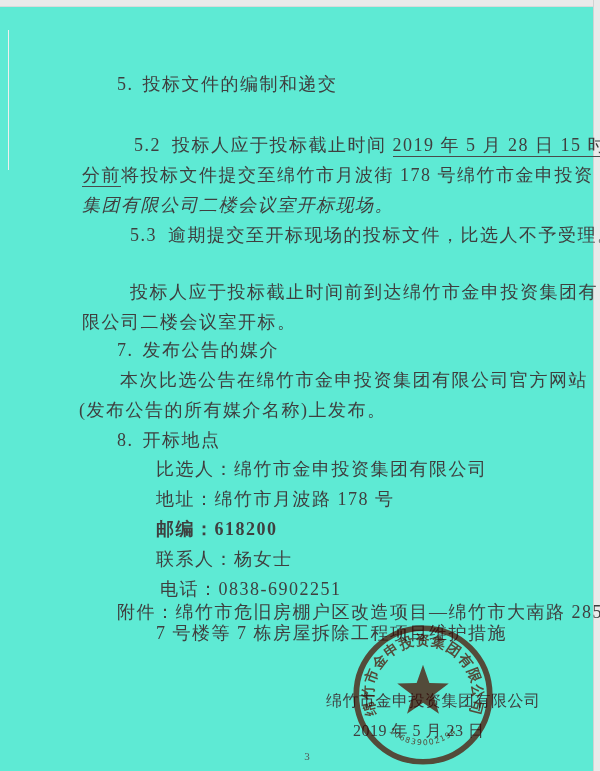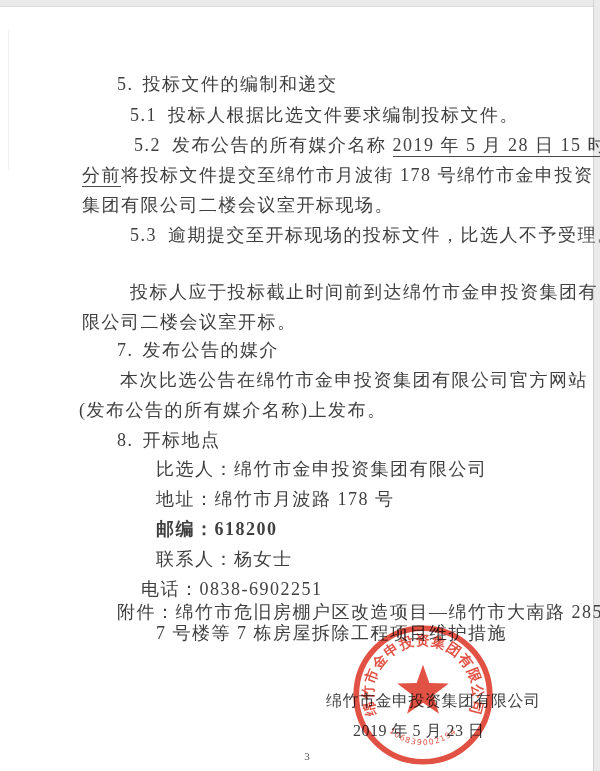--- a/index.html
+++ b/index.html
@@ -1,17 +1,17 @@
 <!DOCTYPE html>
 <html><head>
 <meta charset="utf-8">
 <style>
   html,body { margin:0; padding:0; background:#e7e7e7; }
   .page {
-    position:relative; width:600px; height:771px; background:#ffffff;
+    position:relative; width:600px; height:771px; background:#5eead4;
     font-family:"Liberation Serif","DejaVu Serif",serif;
     color:#3f3f3f; overflow:hidden;
   }
   .strip-top  { position:absolute; top:0; left:0; right:0; height:6px; background:#eaeaea; border-bottom:1px solid #dadada; }
   .strip-right{ position:absolute; top:0; right:0; bottom:0; width:6px; background:#eaeaea; border-left:1px solid #d2d2d2; }
   .edge-left  { position:absolute; top:30px; left:8px; width:1px; height:140px; background:#efefef; }
 
   .line { position:absolute; font-size:18px; letter-spacing:1.5px; white-space:pre; line-height:1.1; }
   .num-h  { display:inline-block; margin-right:9px; }   
   .num-s  { display:inline-block; margin-right:11px; }  
@@ -36,33 +36,30 @@
 <div class="page">
 
   <div class="strip-top"></div>
   <div class="strip-right"></div>
   <div class="edge-left"></div>
 
   <div class="line" style="top:55px; left:93px;">
     <span class="num-h">5.</span><span>投标文件的编制和递交</span>
   </div>
 
-  <div class="line" style="top:86px; left:106px;">
-    <span class="num-s">5.1</span><span>投标人根据比选文件要求编制投标文件。</span>
-  </div>
 
   <div class="line" style="top:116px; left:110px;">
-    <span class="num-s">5.2</span><span>发布公告的所有媒介名称 </span><span class="u">2019 年 5 月 28 日 15 时 00</span>
+    <span class="num-s">5.2</span><span>投标人应于投标截止时间 </span><span class="u">2019 年 5 月 28 日 15 时 00</span>
   </div>
 
   <div class="line" style="top:146px; left:58px;text-align:center;">
     <span class="u">分前</span><span>将投标文件提交至绵竹市月波街 178 号绵竹市金申投资</span>
   </div>
 
-  <div class="line" style="top:176px; left:58px;">
+  <div class="line" style="top:176px; left:58px;font-style:italic;">
     <span>集团有限公司二楼会议室开标现场。</span>
   </div>
 
   <div class="line" style="top:206px; left:106px;">
     <span class="num-s">5.3</span><span>逾期提交至开标现场的投标文件，比选人不予受理。</span>
   </div>
 
   <div class="line" style="top:263px; left:106px;">
     <span>投标人应于投标截止时间前到达绵竹市金申投资集团有</span>
   </div>
@@ -88,21 +85,21 @@
   </div>
   <div class="line" style="top:470px; left:132px;">
     <span>地址：绵竹市月波路 178 号</span>
   </div>
   <div class="line" style="top:500px; left:132px;font-weight:bold;">
     <span>邮编：618200</span>
   </div>
   <div class="line" style="top:530px; left:132px;">
     <span>联系人：杨女士</span>
   </div>
-  <div class="line" style="top:560px; left:117px;">
+  <div class="line" style="top:560px; left:136px;">
     <span>电话：0838-6902251</span>
   </div>
 
   <div class="line" style="top:583px; left:93px;">
     <span>附件：绵竹市危旧房棚户区改造项目—绵竹市大南路 285 号</span>
   </div>
   <div class="line" style="top:604px; left:132px;">
     <span>7 号楼等 7 栋房屋拆除工程项目维护措施</span>
   </div>
 

